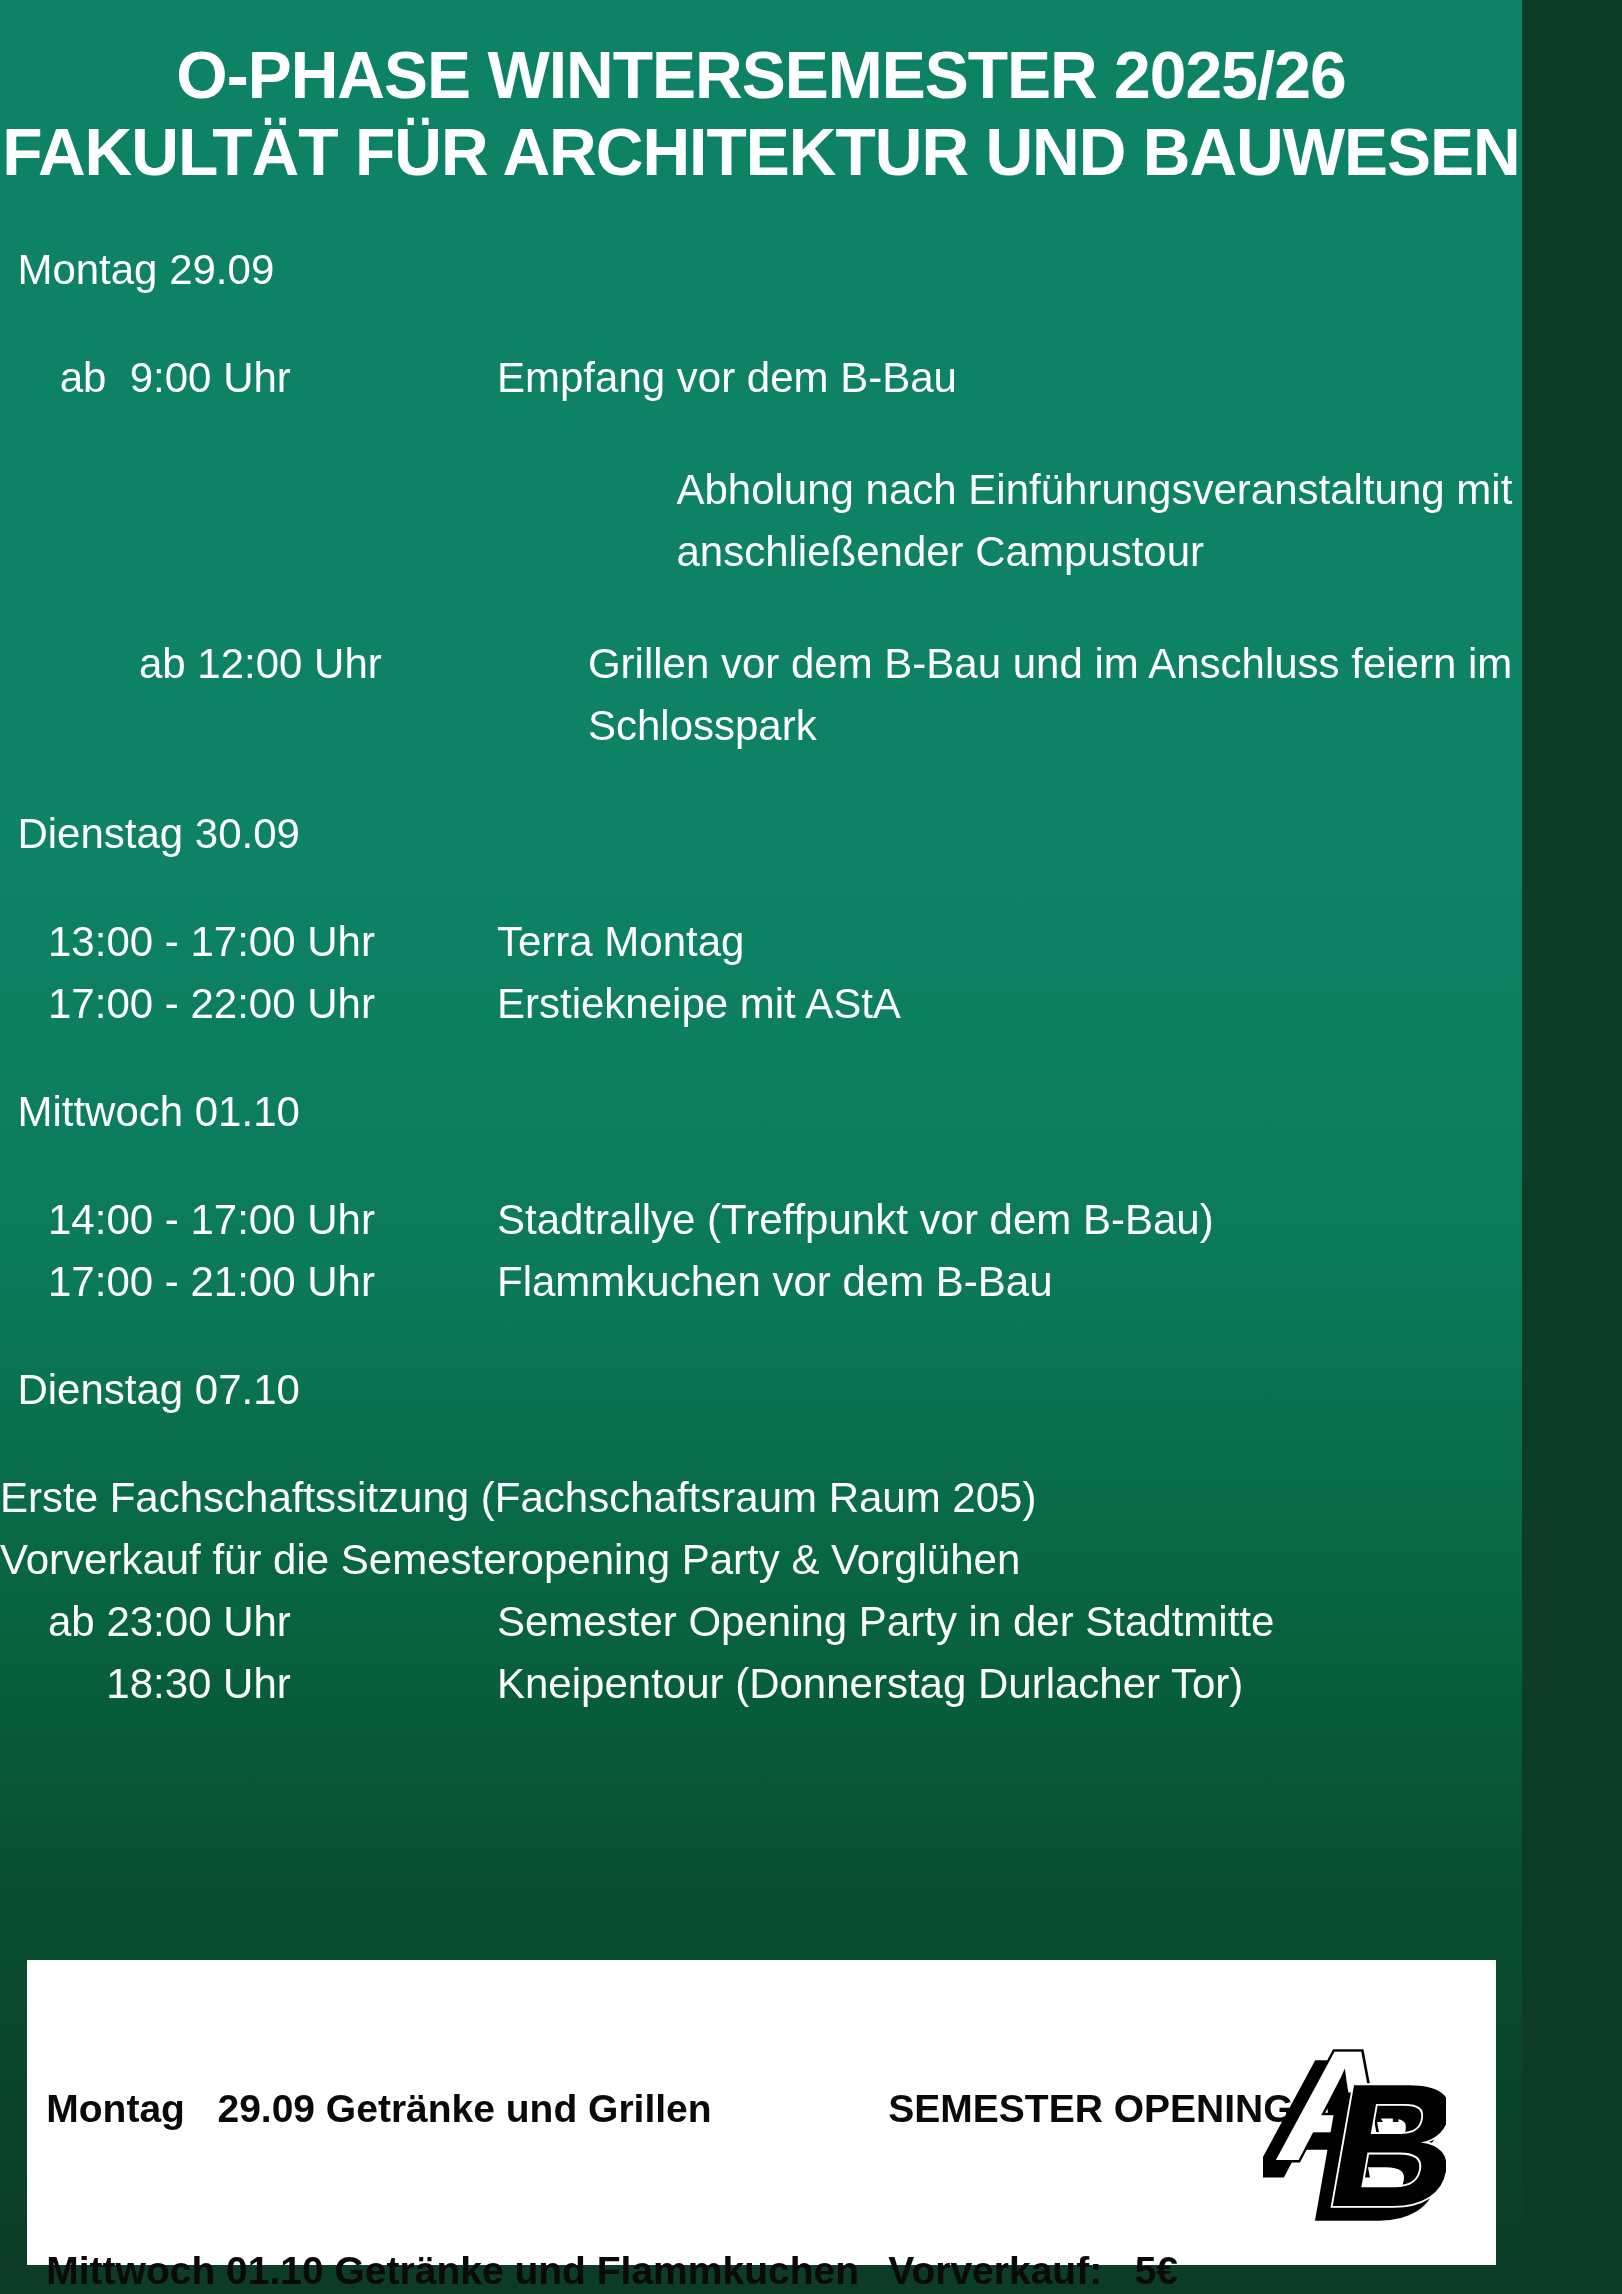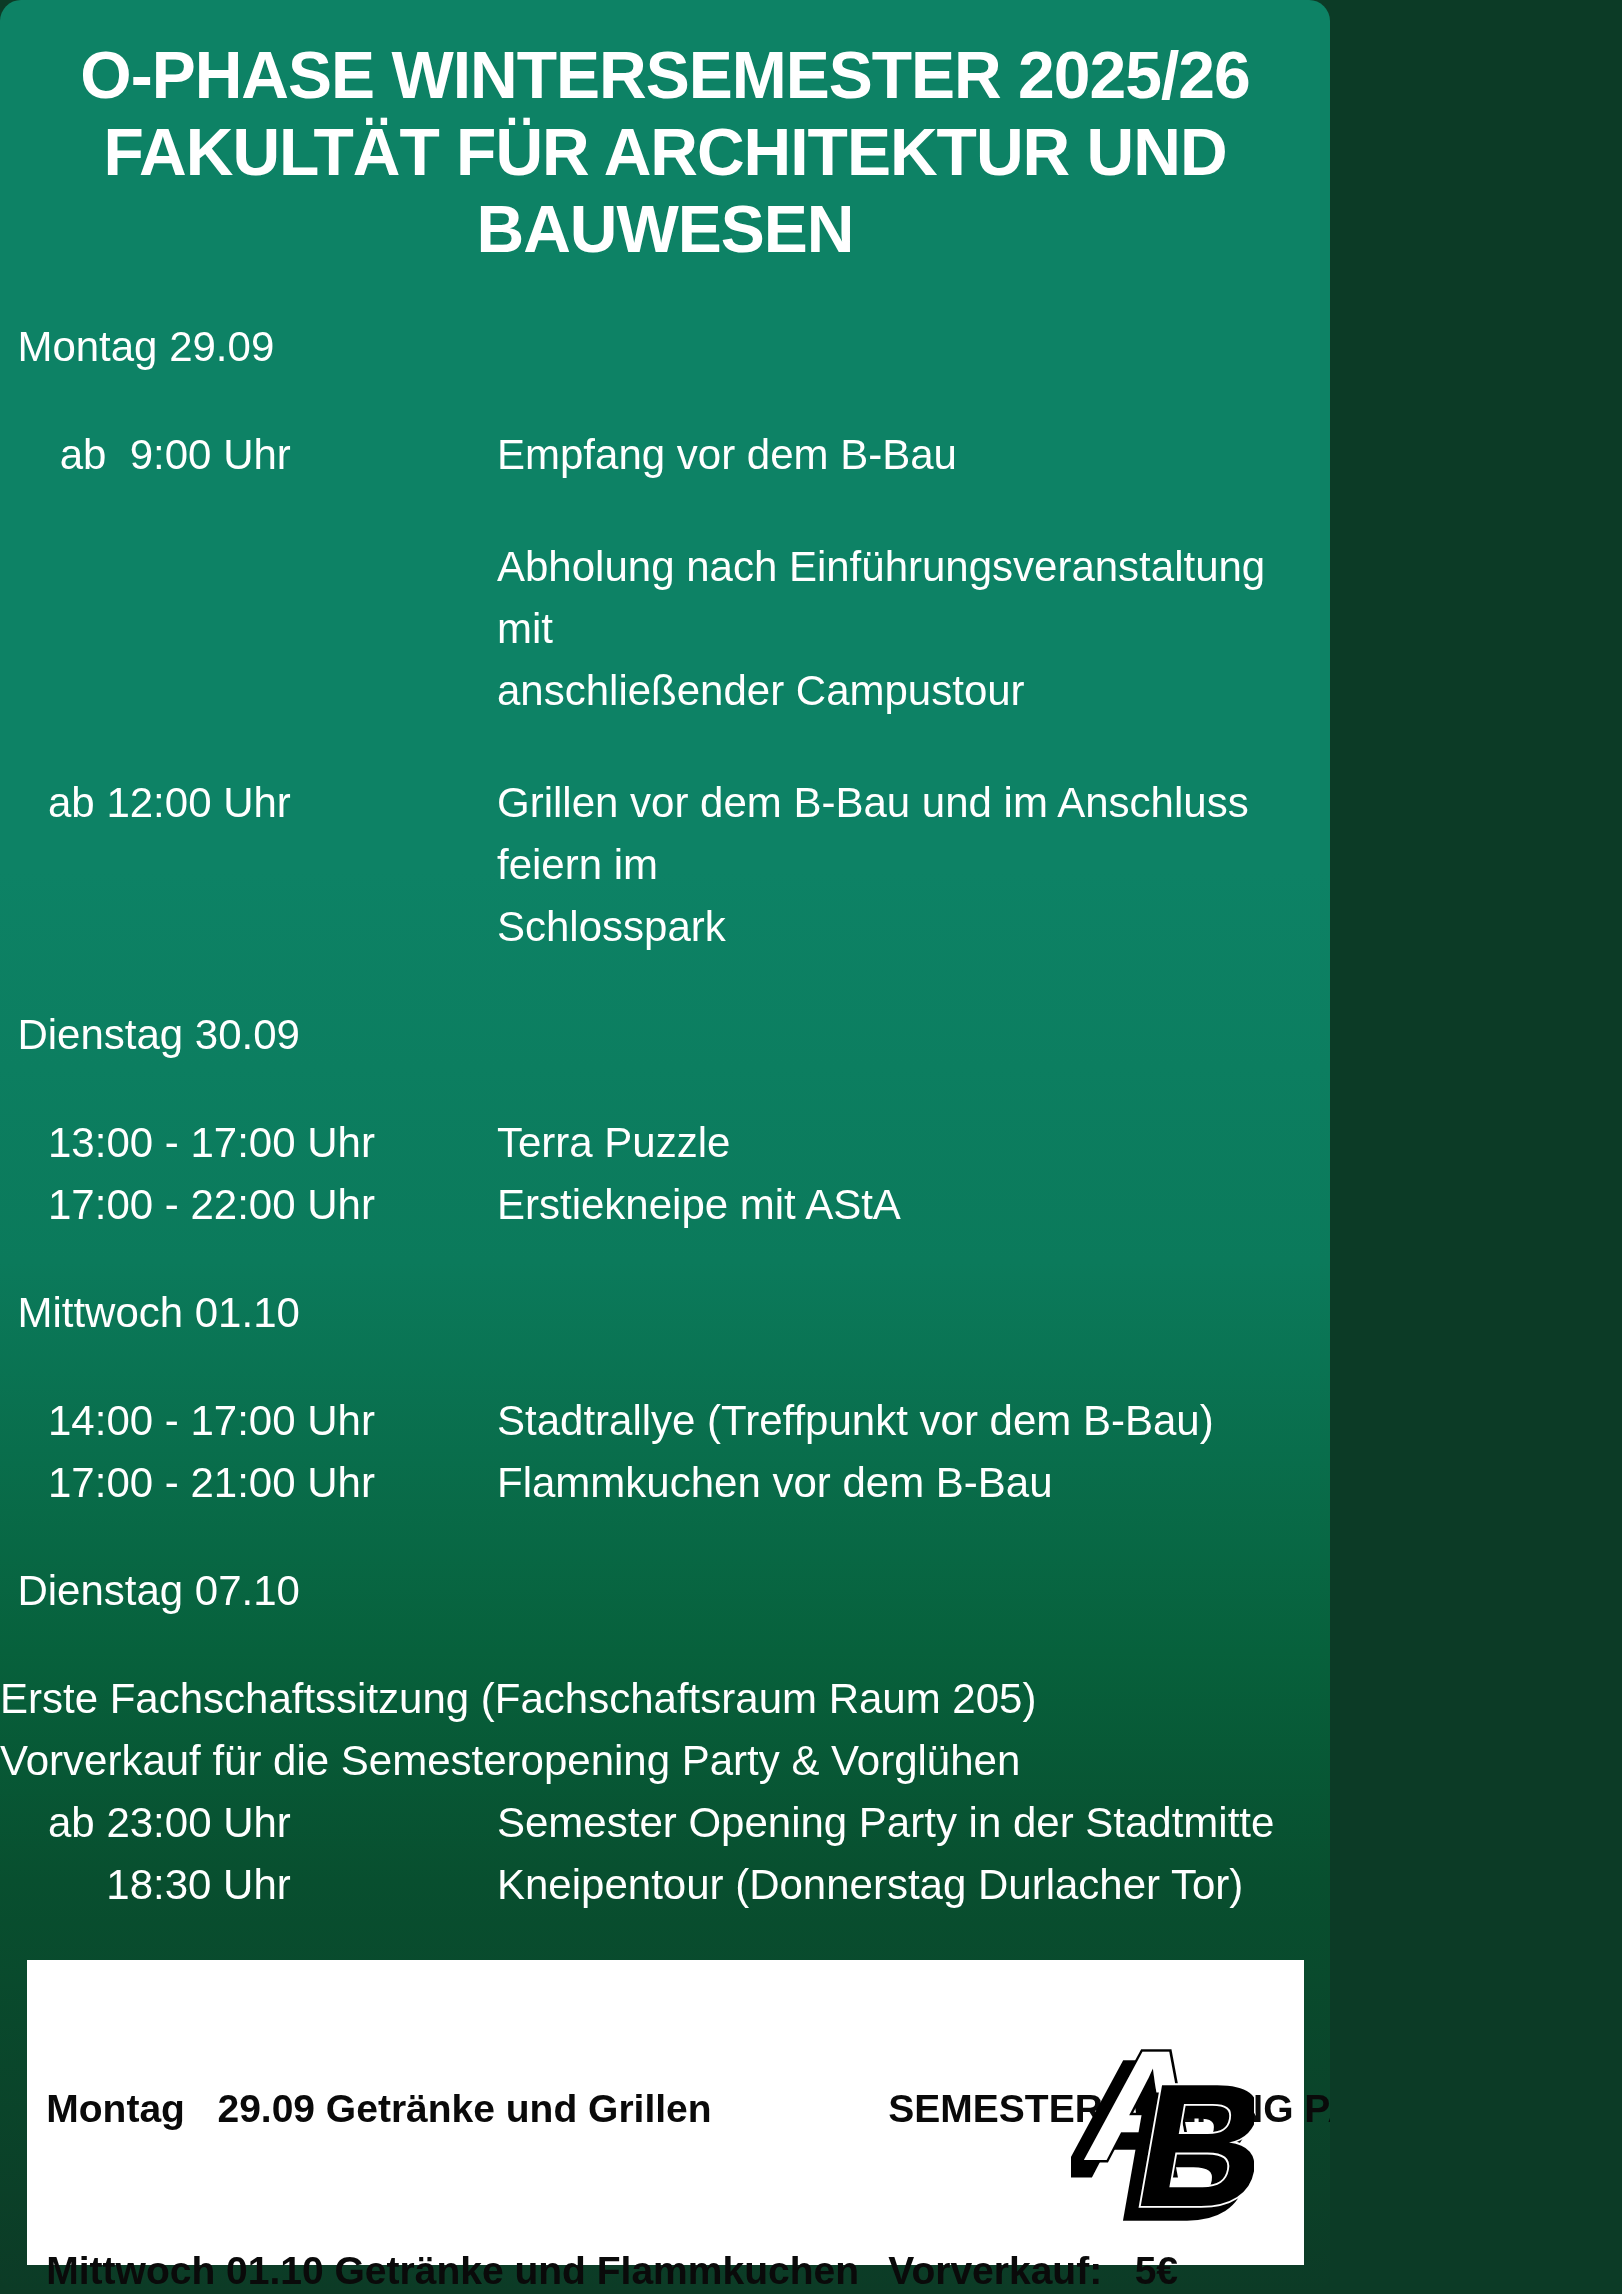--- a/index.html
+++ b/index.html
@@ -1,29 +1,28 @@
 <!DOCTYPE html>
 <html style="--bg-top: #0D8265; --bg-mid: #0B7A5B; --bg-low: #07613C; --bg-deep: #084F2F; --bg-bottom: #0C3B26; --text-light: #FFFFFF; --footer-bg: #FFFFFF; --footer-text: #0A0A0A;"><head>
 <meta charset="utf-8">
 <style>
   html,body{margin:0;padding:0;background:#0C3B26;}
   .poster{
     position:relative;
-    width:1330px;height:2294px;
+    width:1522px;height:2294px;
     overflow:hidden;
     font-family:"Liberation Sans",sans-serif;
     background:linear-gradient(180deg,
       var(--bg-top,#0D8265) 0%,
       var(--bg-top,#0D8265) 38%,
       var(--bg-mid,#0B7A5B) 55%,
       var(--bg-low,#07613C) 72%,
       var(--bg-deep,#084F2F) 82%,
       var(--bg-bottom,#0C3B26) 100%);
     color:var(--text-light,#FFFFFF);
-    border-radius:21px;
   }
   .title{
     padding-top:37px;
     text-align:center;
     font-weight:bold;
     font-size:66px;
     line-height:77px;
     letter-spacing:-1px;
     color:var(--text-light,#FFFFFF);
   }
@@ -86,21 +85,21 @@
 anschließender Campustour</div>
       </div>
       <div class="event-row gap">
         <div class="time">ab 12:00 Uhr</div>
         <div class="text">Grillen vor dem B-Bau und im Anschluss feiern im
 Schlosspark</div>
       </div>
       <div class="day-header">Dienstag 30.09</div>
       <div class="event-row">
         <div class="time">13:00 - 17:00 Uhr</div>
-        <div class="text">Terra Puzzle</div>
+        <div class="text">Terra Montag</div>
       </div>
       <div class="event-row">
         <div class="time">17:00 - 22:00 Uhr</div>
         <div class="text">Erstiekneipe mit AStA</div>
       </div>
       <div class="day-header">Mittwoch 01.10</div>
       <div class="event-row">
         <div class="time">14:00 - 17:00 Uhr</div>
         <div class="text">Stadtrallye (Treffpunkt vor dem B-Bau)</div>
       </div>

